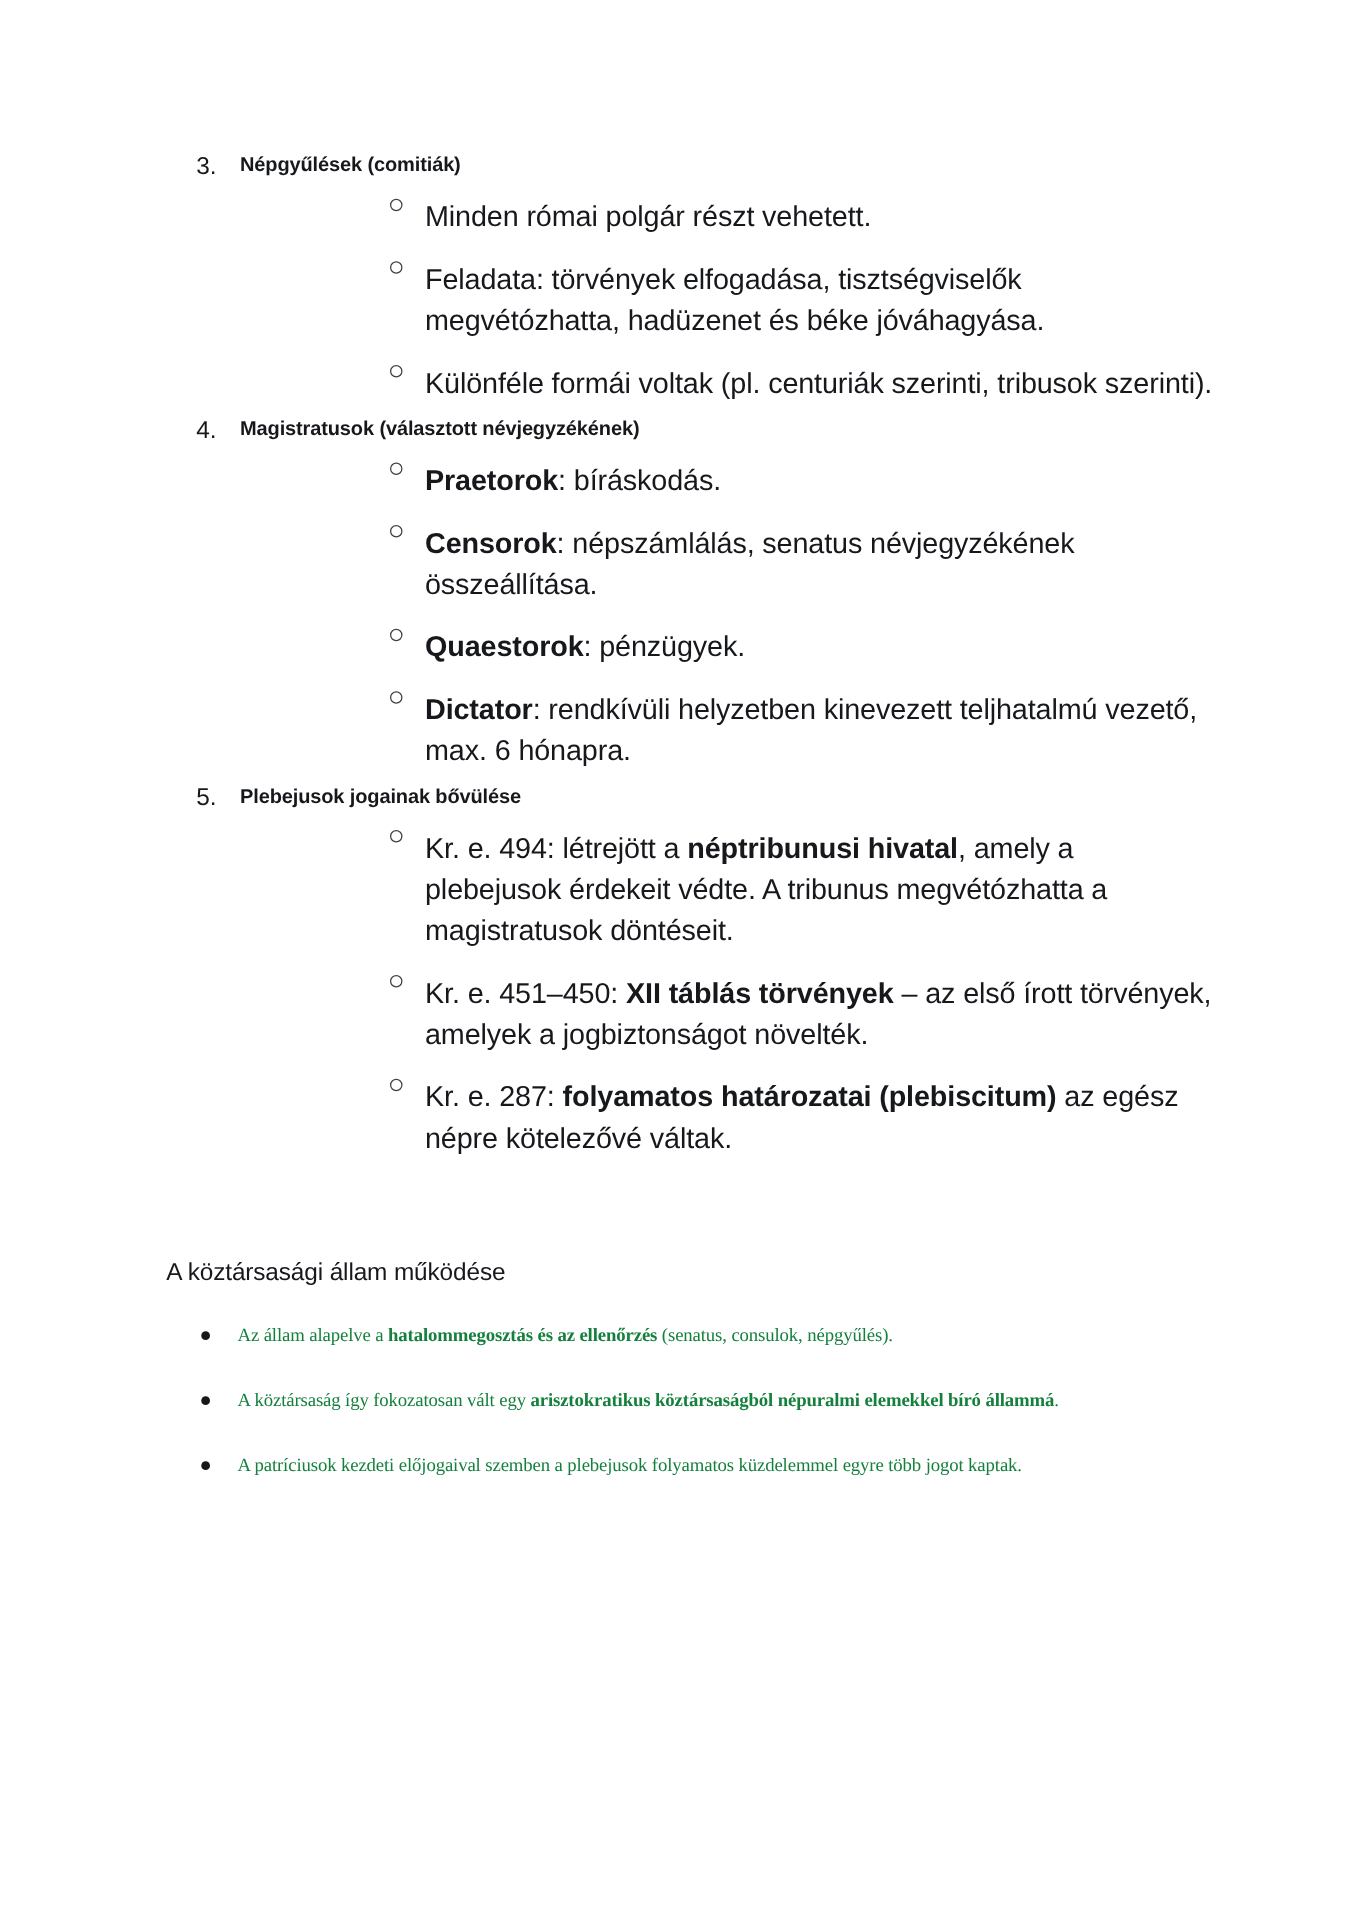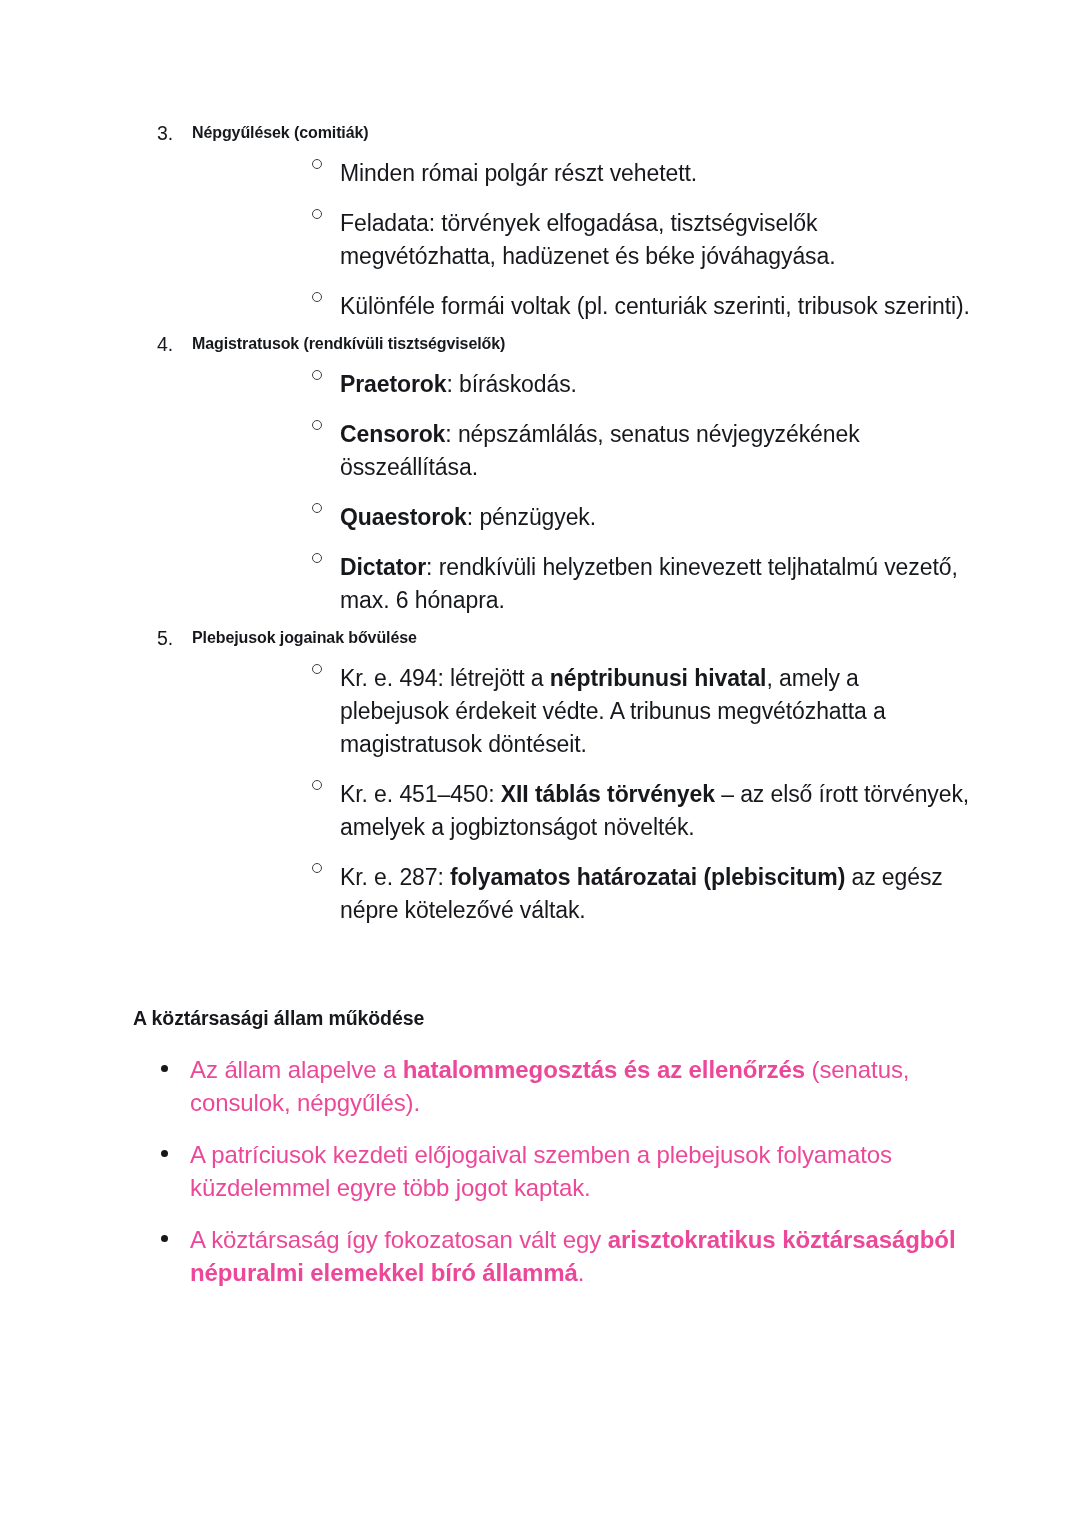--- a/index.html
+++ b/index.html
@@ -90,21 +90,21 @@
     letter-spacing: -0.1px;
   }
   .circle-text b {
     font-weight: 700;
   }
 
   
   .section-heading {
     font-size: 19.5px;
     line-height: 30px;
-    font-weight: 700;
+    font-weight: 400;
     color: #16181c;
     letter-spacing: -0.1px;
     margin: 76px 0 0 23px;
   }
 
   
   .dot-list {
     list-style: none;
     margin: 20px 0 0 0;
     padding: 0;
@@ -121,24 +121,25 @@
     position: absolute;
     left: 51px;
     top: 12px;
     width: 7px;
     height: 7px;
     background: #16181c;
     border-radius: 50%;
     display: inline-block;
   }
   .dot-text {
-    font-size: 24px;
+    font-size: 15px;
     line-height: 33px;
-    color: #ec4899;
+    color: #15803d;
     letter-spacing: -0.1px;
+    font-family: Liberation Serif, serif;
   }
   .dot-text b {
     font-weight: 700;
   }
 </style>
 </head>
 <body>
 
 <div class="page">
   <div class="content">
@@ -148,21 +149,21 @@
           <span class="num-marker">3.</span>
           <div class="num-heading">Népgyűlések (comitiák)</div>
           <ul class="circle-list">
             <li class="circle-item"><span class="circle-marker"></span><span class="circle-text"><span>Minden római polgár részt vehetett.</span></span></li>
             <li class="circle-item"><span class="circle-marker"></span><span class="circle-text"><span>Feladata: törvények elfogadása, tisztségviselők megvétózhatta, hadüzenet és béke jóváhagyása.</span></span></li>
             <li class="circle-item"><span class="circle-marker"></span><span class="circle-text"><span>Különféle formái voltak (pl. centuriák szerinti, tribusok szerinti).</span></span></li>
           </ul>
         </li>
         <li class="num-item">
           <span class="num-marker">4.</span>
-          <div class="num-heading">Magistratusok (rendkívüli tisztségviselők)</div>
+          <div class="num-heading">Magistratusok (választott névjegyzékének)</div>
           <ul class="circle-list">
             <li class="circle-item"><span class="circle-marker"></span><span class="circle-text"><b>Praetorok</b><span>: bíráskodás.</span></span></li>
             <li class="circle-item"><span class="circle-marker"></span><span class="circle-text"><b>Censorok</b><span>: népszámlálás, senatus névjegyzékének összeállítása.</span></span></li>
             <li class="circle-item"><span class="circle-marker"></span><span class="circle-text"><b>Quaestorok</b><span>: pénzügyek.</span></span></li>
             <li class="circle-item"><span class="circle-marker"></span><span class="circle-text"><b>Dictator</b><span>: rendkívüli helyzetben kinevezett teljhatalmú vezető, max. 6 hónapra.</span></span></li>
           </ul>
         </li>
         <li class="num-item">
           <span class="num-marker">5.</span>
           <div class="num-heading">Plebejusok jogainak bővülése</div>
@@ -171,18 +172,18 @@
             <li class="circle-item"><span class="circle-marker"></span><span class="circle-text"><span>Kr. e. 451–450: </span><b>XII táblás törvények</b><span> – az első írott törvények, amelyek a jogbiztonságot növelték.</span></span></li>
             <li class="circle-item"><span class="circle-marker"></span><span class="circle-text"><span>Kr. e. 287: </span><b>folyamatos határozatai (plebiscitum)</b><span> az egész népre kötelezővé váltak.</span></span></li>
           </ul>
         </li>
       </ol>
 
     <div class="section-heading">A köztársasági állam működése</div>
 
     <ul class="dot-list" id="dot-root">
         <li class="dot-item"><span class="dot-marker"></span><span class="dot-text"><span>Az állam alapelve a </span><b>hatalommegosztás és az ellenőrzés</b><span> (senatus, consulok, népgyűlés).</span></span></li>
+        <li class="dot-item"><span class="dot-marker"></span><span class="dot-text"><span>A köztársaság így fokozatosan vált egy </span><b>arisztokratikus köztársaságból népuralmi elemekkel bíró állammá</b><span>.</span></span></li>
         <li class="dot-item"><span class="dot-marker"></span><span class="dot-text"><span>A patríciusok kezdeti előjogaival szemben a plebejusok folyamatos küzdelemmel egyre több jogot kaptak.</span></span></li>
-        <li class="dot-item"><span class="dot-marker"></span><span class="dot-text"><span>A köztársaság így fokozatosan vált egy </span><b>arisztokratikus köztársaságból népuralmi elemekkel bíró állammá</b><span>.</span></span></li>
       </ul>
 
   </div>
 </div>
 
 </body></html>

